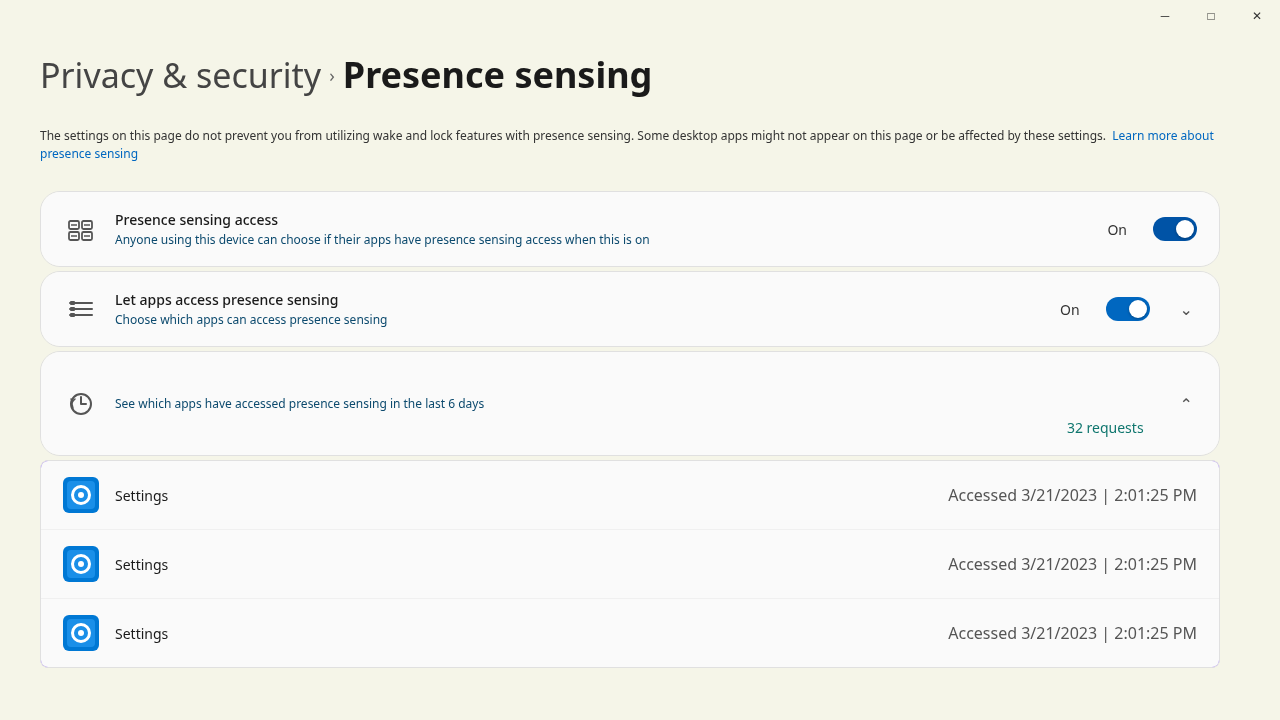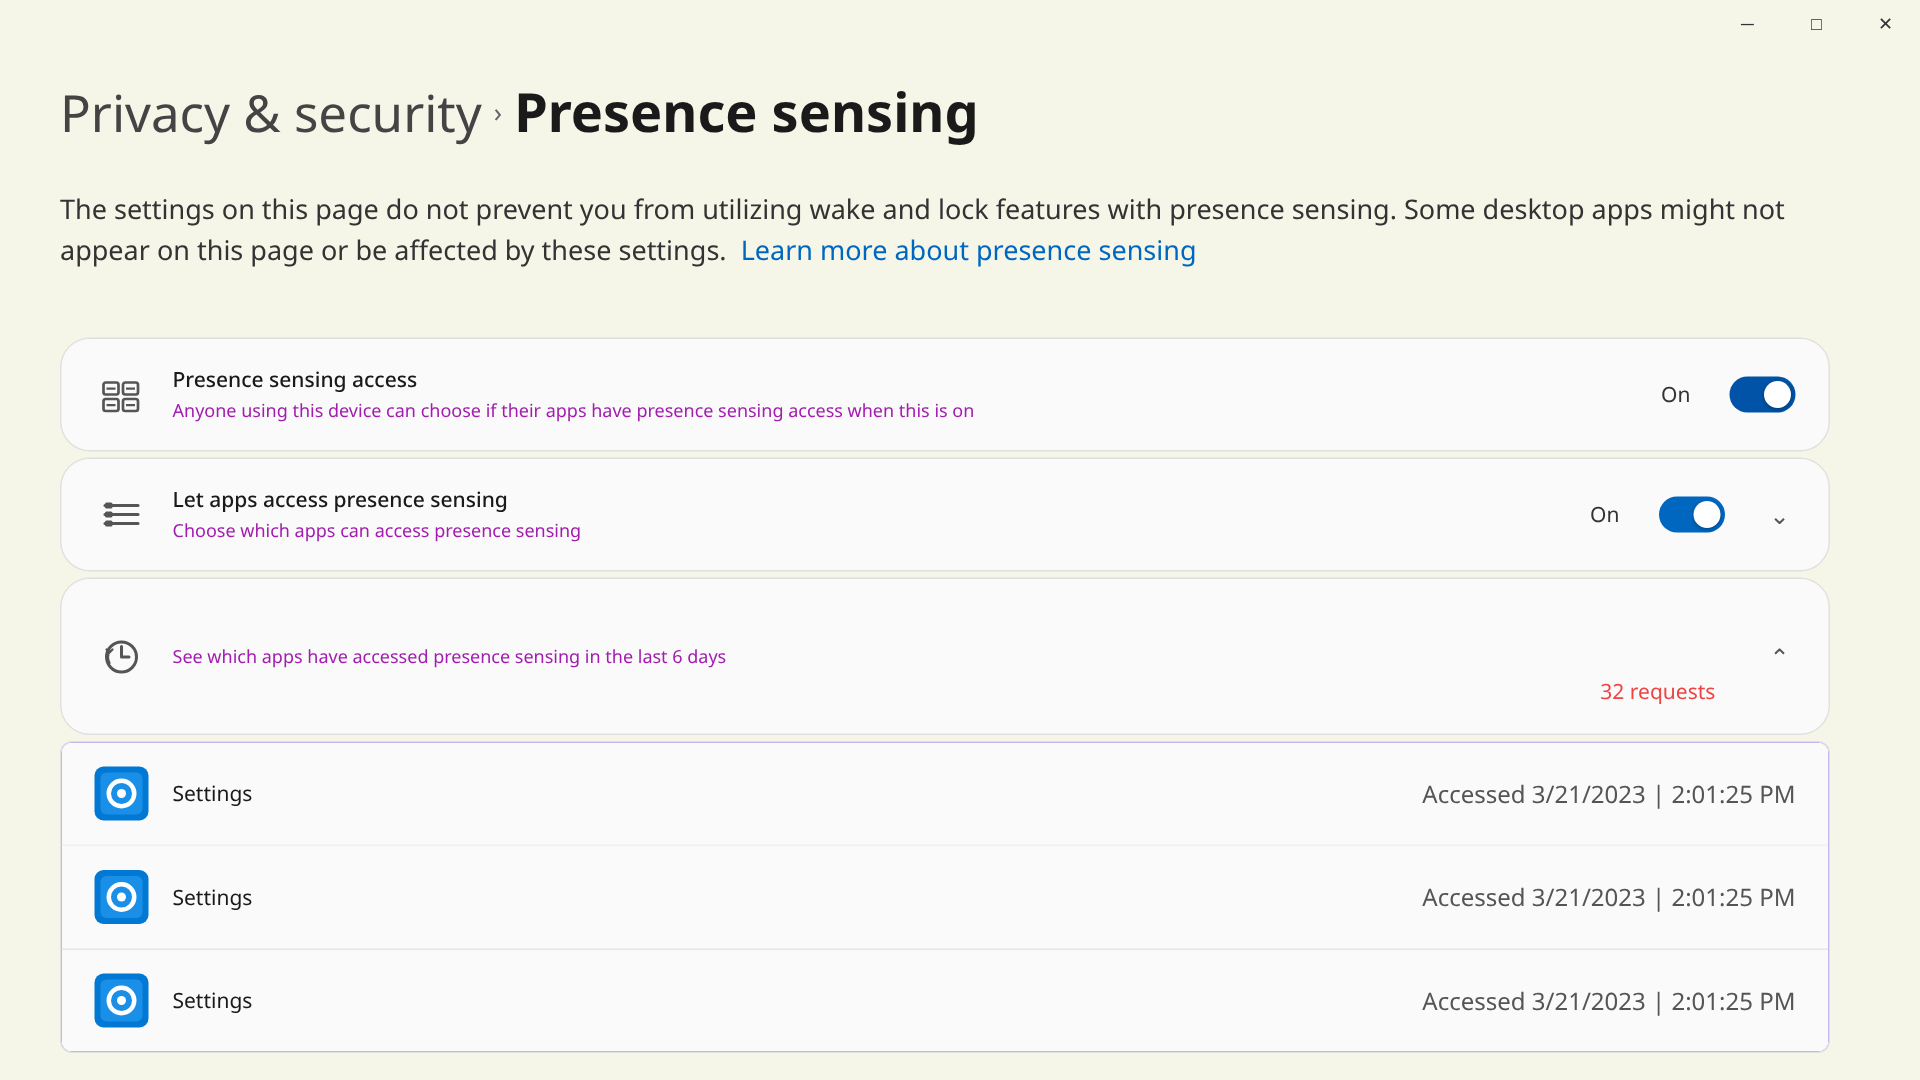--- a/index.html
+++ b/index.html
@@ -58,24 +58,24 @@
       color: #666;
     }
     .breadcrumb-current {
       font-size: 36px;
       font-weight: 700;
       color: #1a1a1a;
     }
 
     
     .description {
-      font-size: 18px;
+      font-size: 12px;
       color: #333;
       line-height: 1.5;
-      margin-bottom: 44px;
+      margin-bottom: 28px;
       max-width: 1180px;
     }
     .description a {
       color: #0067c0;
       text-decoration: none;
     }
 
     
     .settings-card {
       background: #fff;
@@ -110,21 +110,21 @@
       flex: 1;
     }
     .row-title {
       font-size: 14px;
       font-weight: 500;
       color: #1a1a1a;
       margin-bottom: 2px;
     }
     .row-subtitle {
       font-size: 12px;
-      color: #a21caf;
+      color: #0c4a6e;
     }
 
     .row-control {
       display: flex;
       align-items: center;
       gap: 26px;
       flex-shrink: 0;
     }
 
     .on-label {
@@ -167,21 +167,21 @@
     .chevron-icon {
       font-size: 16px;
       color: #555;
       cursor: pointer;
       padding: 4px;
     }
 
     
     .activity-count {
       font-size: 14px;
-      color: #ef4444;
+      color: #0f766e;
       margin-right: 6px;
       margin-top: 48px;
     }
 
     
     .activity-items-card {
       background: #8b5cf6;
       border: 1px solid #e0e0e0;
       border-radius: 8px;
       margin-bottom: 4px;

